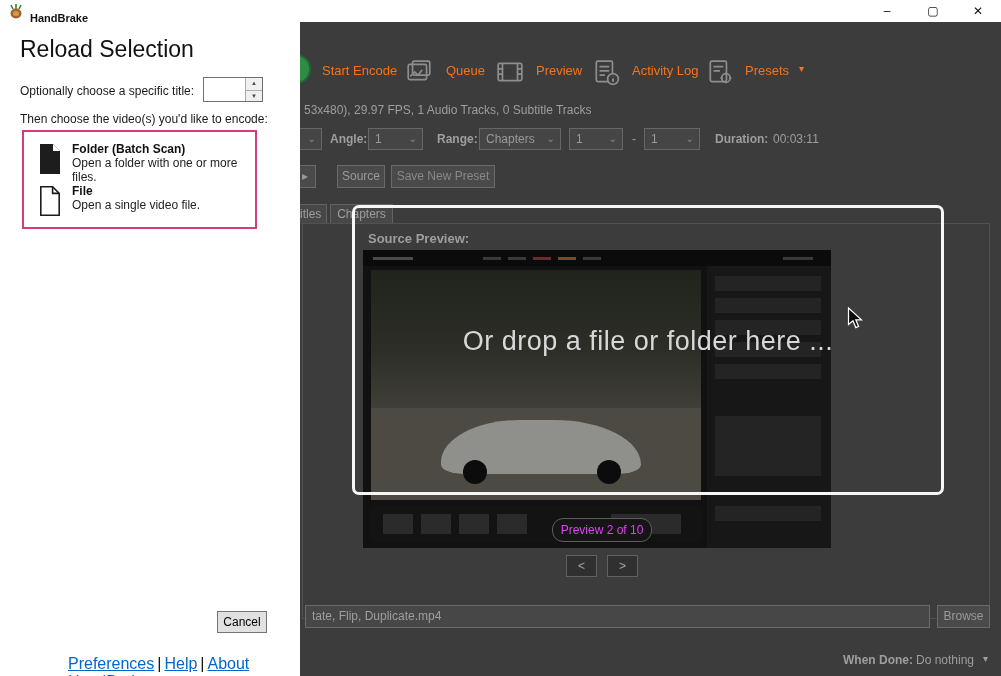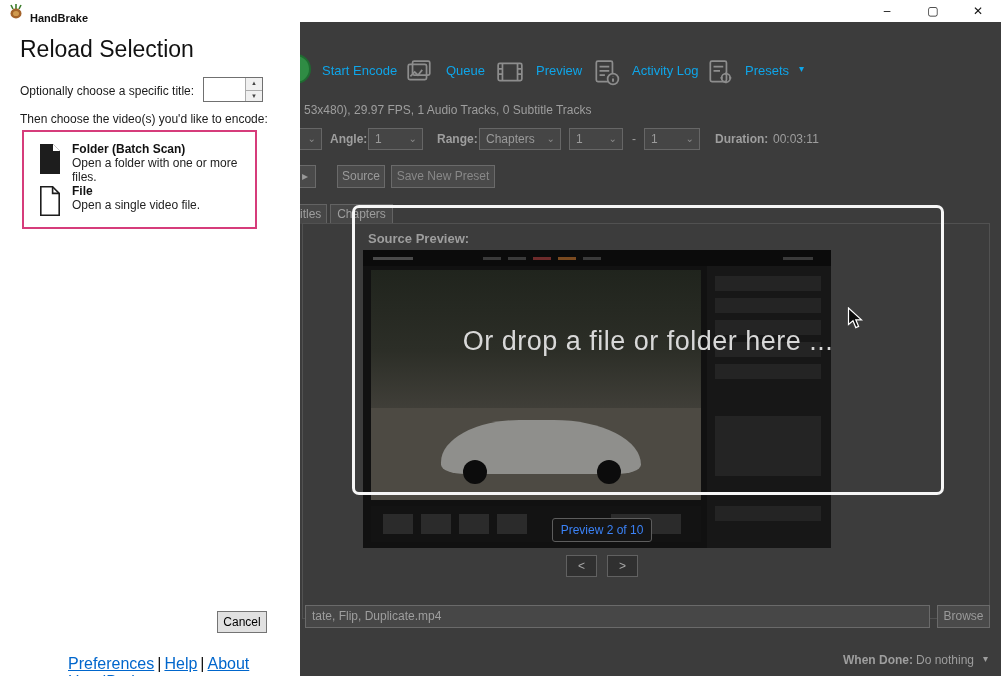--- a/index.html
+++ b/index.html
@@ -8,21 +8,21 @@
   .screen { position:relative; width:1001px; height:676px; background:#fff; overflow:hidden; }
   .abs { position:absolute; }
 
   
   .titlebar { position:absolute; left:0; top:0; width:1001px; height:22px; background:#ffffff; z-index:50; }
   .tb-title { position:absolute; left:30px; top:12px; font-size:11px; color:#111;font-weight:bold; }
   .tb-btn { position:absolute; top:0; width:46px; height:22px; text-align:center; line-height:22px; font-size:12px; color:#111; cursor:default; }
 
   
   .main-area { position:absolute; left:0; top:22px; width:1001px; height:654px; background:#3c3c3c; overflow:hidden; z-index:1; }
-  .dim-text { color:#0ea5e9; font-size:13px; }
+  .dim-text { color:#f97316; font-size:13px; }
   .dim-label { color:#9e9e9e; font-size:12px; font-weight:bold;text-align:center; }
   .dim-value { color:#9e9e9e; font-size:12px; }
   .dim-select { background:#454545; border:1px solid #666; height:22px; color:#9a9a9a; font-size:12px; line-height:20px; padding-left:6px; position:absolute; }
   .dim-select .caret { position:absolute; right:5px; top:0; color:#8a8a8a; font-size:10px; line-height:20px; }
   .dim-btn { background:#4a4a4a; border:1px solid #6a6a6a; color:#9a9a9a; font-size:12px; text-align:center; position:absolute; line-height:21px; height:23px; }
   .tab { position:absolute; top:182px; height:20px; background:#474747; border:1px solid #636363; border-bottom:none; color:#9e9e9e; font-size:12px; text-align:center; line-height:18px; }
   .groupbox { position:absolute; left:302px; top:201px; width:688px; height:396px; border:1px solid #515151; }
 
   
   .ticon { position:absolute; width:28px; height:28px; }
@@ -40,21 +40,21 @@
   .pv-wheel { position:absolute; bottom:16px; width:24px; height:24px; background:#0c0c0c; border-radius:50%; }
   .pv-side { position:absolute; right:0; top:16px; width:124px; height:282px; background:#171717; }
   .pv-row { position:absolute; left:8px; width:106px; height:15px; background:#242424; }
   .pv-bottom { position:absolute; left:8px; top:256px; width:330px; height:36px; background:#131313; }
   .pv-thumb { position:absolute; top:8px; width:30px; height:20px; background:#2b2b2b; }
 
   
   .dropbox { position:absolute; left:352px; top:183px; width:592px; height:290px; border:3px solid #f6f6f6; border-radius:7px; z-index:5; }
   .droptext { position:absolute; left:0; top:118px; width:100%; text-align:center; font-size:27px; color:#d8d8d8; letter-spacing:0.5px; }
 
-  .badge { position:absolute; left:552px; top:496px; width:100px; height:24px; background:#151515; border:1px solid #5d5d5d; border-radius:3px; color:#3b82f6; font-size:12px; text-align:center; line-height:22px; }
+  .badge { position:absolute; left:552px; top:496px; width:100px; height:24px; background:#151515; border:1px solid #5d5d5d; border-radius:11px; color:#d946ef; font-size:12px; text-align:center; line-height:22px; }
   .navbtn { position:absolute; top:533px; width:31px; height:22px; background:#303030; border:1px solid #616161; color:#a8a8a8; font-size:12px; text-align:center; line-height:20px; }
 
   .filefield { position:absolute; left:305px; top:583px; width:625px; height:23px; background:#474747; border:1px solid #6a6a6a; color:#9e9e9e; font-size:12px; line-height:21px; padding-left:6px; overflow:hidden; white-space:nowrap; }
 
   
   .panel { position:absolute; left:0; top:22px; width:300px; height:654px; background:#ffffff; z-index:20; }
   .p-heading { position:absolute; left:20px; top:14px; font-size:23px; color:#111; font-weight:400; }
   .p-label { position:absolute; font-size:12px; color:#1a1a1a; }
   .spin { position:absolute; left:203px; top:55px; width:60px; height:25px; border:1px solid #707070; background:#fff; }
   .spin-btns { position:absolute; right:0; top:0; width:17px; height:23px; border-left:1px solid #ababab; background:#f0f0f0; }

